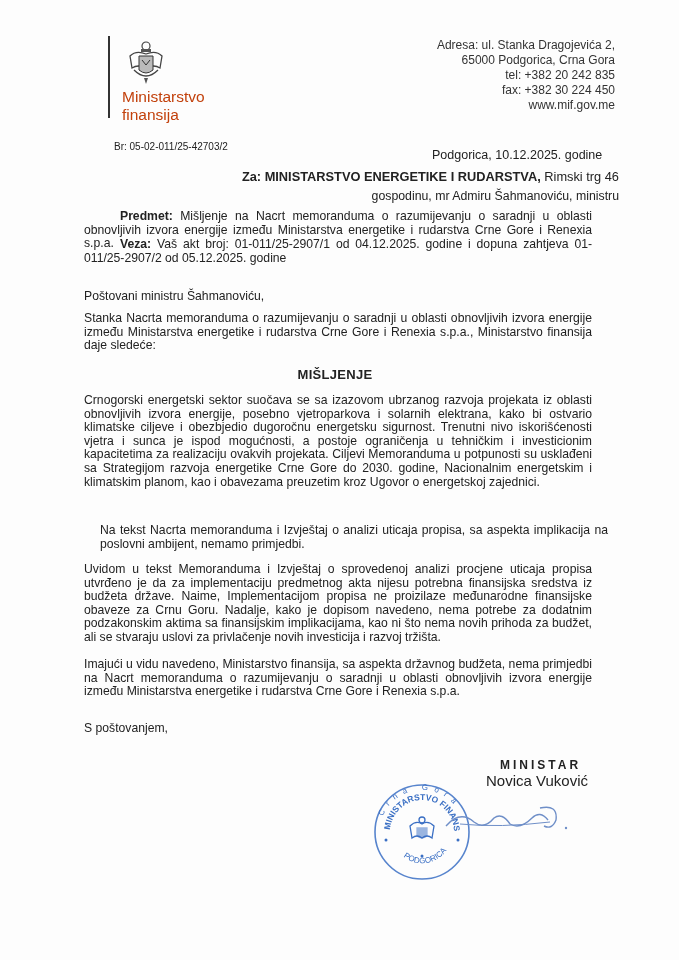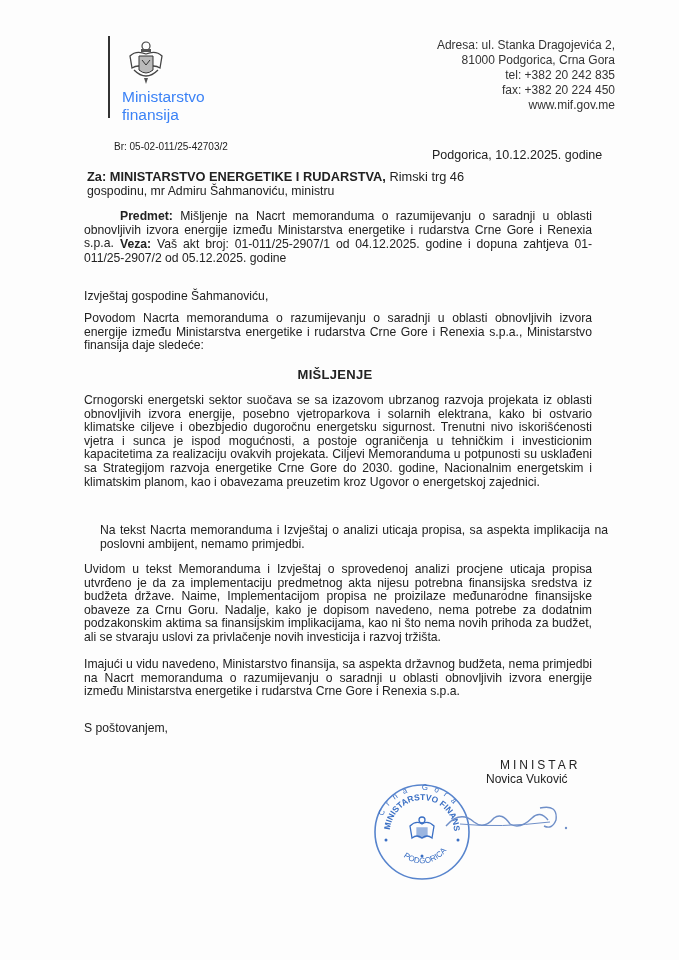--- a/index.html
+++ b/index.html
@@ -4,33 +4,33 @@
 <style>
   html, body { margin: 0; padding: 0; }
   body {
     width: 679px; height: 960px; background: #ffffff; position: relative; overflow: hidden;
     font-family: "Liberation Sans", sans-serif; color: #222;
   }
   .page { position: absolute; inset: 0; background: #fdfdfd; }
   .logo-block { position: absolute; left: 108px; top: 36px; width: 130px; height: 84px; }
   .logo-rule { position: absolute; left: 0; top: 0; width: 2px; height: 82px; background: #333; }
   .crest { position: absolute; left: 16px; top: 4px; width: 44px; height: 46px; }
-  .ministry-name { position: absolute; left: 14px; top: 52px; font-size: 15.5px; line-height: 18px; color: #3b82f6; }
+  .ministry-name { position: absolute; left: 14px; top: 52px; font-size: 15.5px; line-height: 18px; color: #c2410c; }
   .address { position: absolute; right: 64px; top: 38px; text-align: right; font-size: 12px; line-height: 15px; color: #333; }
   .abs { position: absolute; font-size: 12.3px; line-height: 14px; }
   .refnum { left: 114px; top: 140px; font-size: 10px; }
   .date { left: 432px; top: 148px; font-size: 12.5px; }
-  .recipient { left: 87px; top: 172px; width: 520px; }
+  .recipient { left: 99px; top: 172px; width: 520px; text-align: right; }
   .recipient b { font-weight: bold; }
   .blockp { position: absolute; left: 84px; width: 508px; font-size: 12.2px; line-height: 13.6px; text-align: justify; }
   .heading { position: absolute; left: 0; width: 670px; top: 367px; text-align: center; font-weight: bold; font-size: 13px; letter-spacing: 0.3px; }
   .lbl { font-weight: bold; padding-left: 36px; }
   .it { }
-  .sig-title { position: absolute; left: 500px; top: 758px; font-weight: normal; letter-spacing: 3px; font-size: 12px; }
-  .sig-name { position: absolute; left: 486px; top: 772px; font-size: 12px; }
+  .sig-title { position: absolute; left: 500px; top: 758px; font-weight: bold; letter-spacing: 3px; font-size: 12px; }
+  .sig-name { position: absolute; left: 486px; top: 772px; font-size: 15px; }
   .stamp { position: absolute; left: 372px; top: 782px; width: 100px; height: 100px; }
   .signature { position: absolute; left: 440px; top: 800px; width: 140px; height: 40px; }
 </style>
 </head>
 <body>
 
 <div class="page">
 
   <div class="logo-block">
     <div class="logo-rule"></div>
@@ -44,52 +44,52 @@
       <path d="M20 38 l2 6 l2 -6" fill="#555"></path>
     </svg>
     <div class="ministry-name">
       <div>Ministarstvo</div>
       <div>finansija</div>
     </div>
   </div>
 
   <div class="address">
     <div>Adresa: ul. Stanka Dragojevića 2,</div>
-    <div>81000 Podgorica, Crna Gora</div>
+    <div>65000 Podgorica, Crna Gora</div>
     <div>tel: +382 20 242 835</div>
-    <div>fax: +382 20 224 450</div>
+    <div>fax: +382 30 224 450</div>
     <div>www.mif.gov.me</div>
   </div>
 
   <div class="abs refnum">Br: 05-02-011/25-42703/2</div>
   <div class="abs date">Podgorica, 10.12.2025. godine</div>
 
   <div class="abs recipient" style="top:170px;">
     <div style="font-size:12.8px;">
       <b>Za:</b>
       <b>MINISTARSTVO ENERGETIKE I RUDARSTVA,</b>
       <span>Rimski trg 46</span>
     </div>
-    <div style="">gospodinu, mr Admiru Šahmanoviću, ministru</div>
+    <div style="margin-top:5px;">gospodinu, mr Admiru Šahmanoviću, ministru</div>
   </div>
 
   <div class="blockp" style="top:210px;">
     <span class="lbl">Predmet:</span>
     <span>Mišljenje na Nacrt memoranduma o razumijevanju o saradnji u oblasti obnovljivih izvora energije između Ministarstva energetike i rudarstva Crne Gore i Renexia s.p.a.</span>
   </div>
 
   <div class="blockp" style="top:238px;">
     <span class="lbl">Veza:</span>
     <span>Vaš akt broj: 01-011/25-2907/1 od 04.12.2025. godine i dopuna zahtjeva 01-011/25-2907/2 od 05.12.2025. godine</span>
   </div>
 
-  <div class="blockp" style="top:290px;">Izvještaj gospodine Šahmanoviću,</div>
+  <div class="blockp" style="top:290px;">Poštovani ministru Šahmanoviću,</div>
 
   <div class="blockp" style="top:312px;">
-    <span>Povodom</span>
+    <span>Stanka</span>
     <span class="it">Nacrta memoranduma o razumijevanju o saradnji u oblasti obnovljivih izvora energije između Ministarstva energetike i rudarstva Crne Gore i Renexia s.p.a.</span><span>, Ministarstvo finansija daje sledeće:</span>
   </div>
 
   <div class="heading">MIŠLJENJE</div>
 
   <div class="blockp" style="top:394px;">Crnogorski energetski sektor suočava se sa izazovom ubrzanog razvoja projekata iz oblasti obnovljivih izvora energije, posebno vjetroparkova i solarnih elektrana, kako bi ostvario klimatske ciljeve i obezbjedio dugoročnu energetsku sigurnost. Trenutni nivo iskorišćenosti vjetra i sunca je ispod mogućnosti, a postoje ograničenja u tehničkim i investicionim kapacitetima za realizaciju ovakvih projekata. Ciljevi Memoranduma u potpunosti su usklađeni sa Strategijom razvoja energetike Crne Gore do 2030. godine, Nacionalnim energetskim i klimatskim planom, kao i obavezama preuzetim kroz Ugovor o energetskoj zajednici.</div>
   <div class="blockp" style="top:524px;margin-left:16px;">Na tekst Nacrta memoranduma i Izvještaj o analizi uticaja propisa, sa aspekta implikacija na poslovni ambijent, nemamo primjedbi.</div>
   <div class="blockp" style="top:563px;">Uvidom u tekst Memoranduma i Izvještaj o sprovedenoj analizi procjene uticaja propisa utvrđeno je da za implementaciju predmetnog akta nijesu potrebna finansijska sredstva iz budžeta države. Naime, Implementacijom propisa ne proizilaze međunarodne finansijske obaveze za Crnu Goru. Nadalje, kako je dopisom navedeno, nema potrebe za dodatnim podzakonskim aktima sa finansijskim implikacijama, kao ni što nema novih prihoda za budžet, ali se stvaraju uslovi za privlačenje novih investicija i razvoj tržišta.</div>
 
   <div class="blockp" style="top:658px;">

